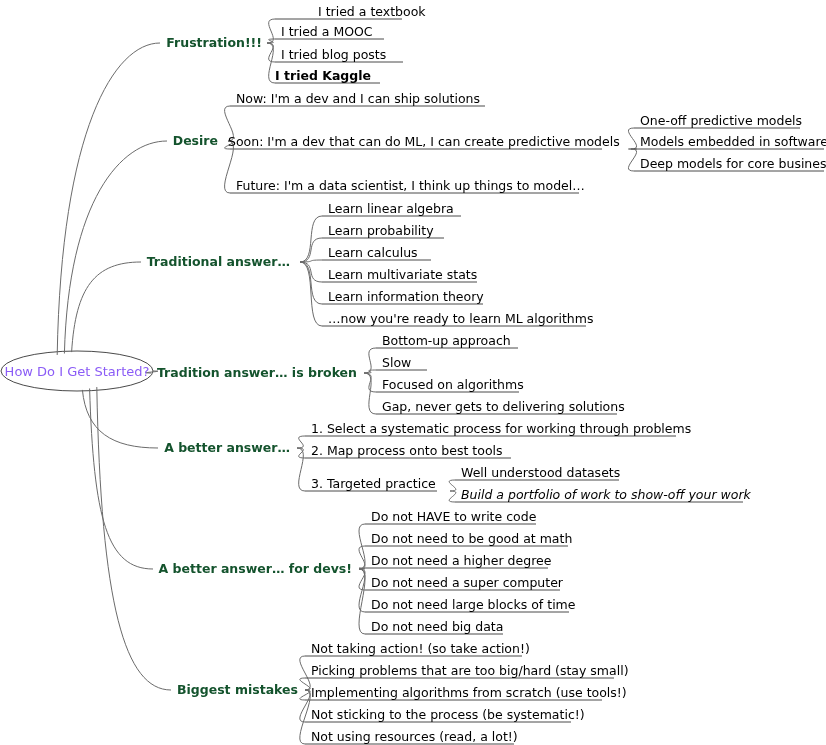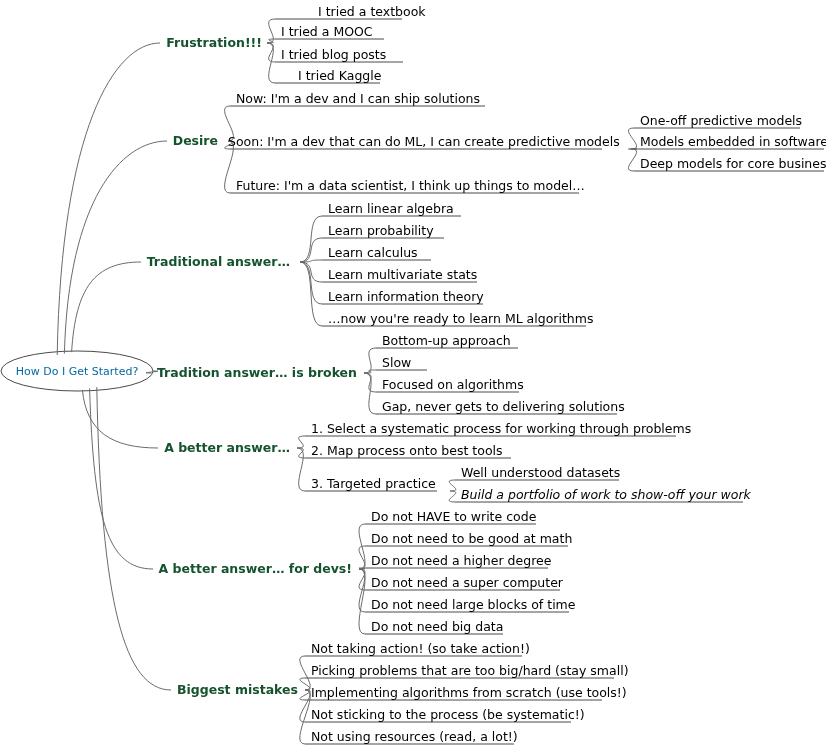--- a/index.html
+++ b/index.html
@@ -36,22 +36,22 @@
     fill:#ffffff;
     stroke:#4a4a4a;
     stroke-width:1;
   }
   .node{
     position:absolute;
     white-space:nowrap;
     line-height:1;
   }
   .root-label{
-    font-size:11px;
-    color:#0369a1;
+    font-size:13px;
+    color:#8b5cf6;
     transform:translate(-50%,-50%);
   }
   .lvl1{
     font-size:12.5px;
     font-weight:bold;
     color:#14532d;
     transform:translateY(-50%);
   }
   .lvl1.right-anchor{
     transform:translate(-100%,-50%);
@@ -154,21 +154,21 @@
       <path d="M 455 480 L 619 480" class="underline"></path>
       <path d="M 450 491 C 468 491, 437 502, 455 502"></path>
       <path d="M 455 502 L 743 502" class="underline"></path>
     </svg>
   <div id="nodes">
       <div class="node root-label" style="left: 77px; top: 371px;">How Do I Get Started?</div>
       <div class="node lvl1 right-anchor" style="left: 262px; top: 43px;">Frustration!!!</div>
       <div class="node lvl2" style="left: 270px; top: 12px; margin-left: 48px;">I tried a textbook</div>
       <div class="node lvl2" style="left: 281px; top: 32px;">I tried a MOOC</div>
       <div class="node lvl2" style="left: 281px; top: 55px;">I tried blog posts</div>
-      <div class="node lvl2" style="left: 298px; top: 76px;">I tried Kaggle</div>
+      <div class="node lvl2" style="left: 275px; top: 76px; font-weight: bold;">I tried Kaggle</div>
       <div class="node lvl1 right-anchor" style="left: 218px; top: 141px;">Desire</div>
       <div class="node lvl2" style="left: 236px; top: 99px; text-align: center;">Now: I'm a dev and I can ship solutions</div>
       <div class="node lvl2" style="left: 228px; top: 142px;">Soon: I'm a dev that can do ML, I can create predictive models</div>
       <div class="node lvl2" style="left: 236px; top: 186px;">Future: I'm a data scientist, I think up things to model…</div>
       <div class="node lvl1 right-anchor" style="left: 290px; top: 262px;">Traditional answer…</div>
       <div class="node lvl2" style="left: 328px; top: 209px;">Learn linear algebra</div>
       <div class="node lvl2" style="left: 328px; top: 231px;">Learn probability</div>
       <div class="node lvl2" style="left: 328px; top: 253px;">Learn calculus</div>
       <div class="node lvl2" style="left: 328px; top: 275px;">Learn multivariate stats</div>
       <div class="node lvl2" style="left: 328px; top: 297px;">Learn information theory</div>

